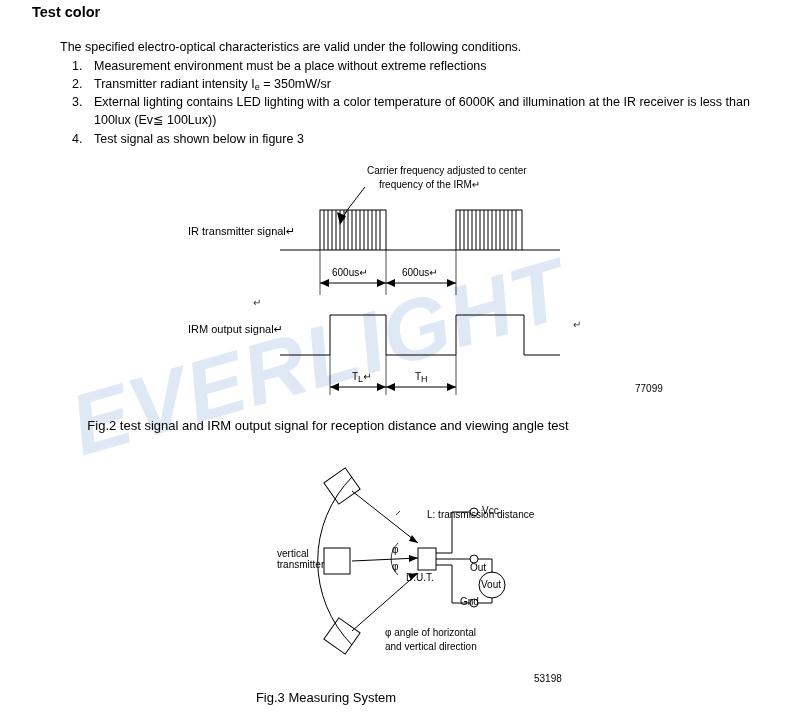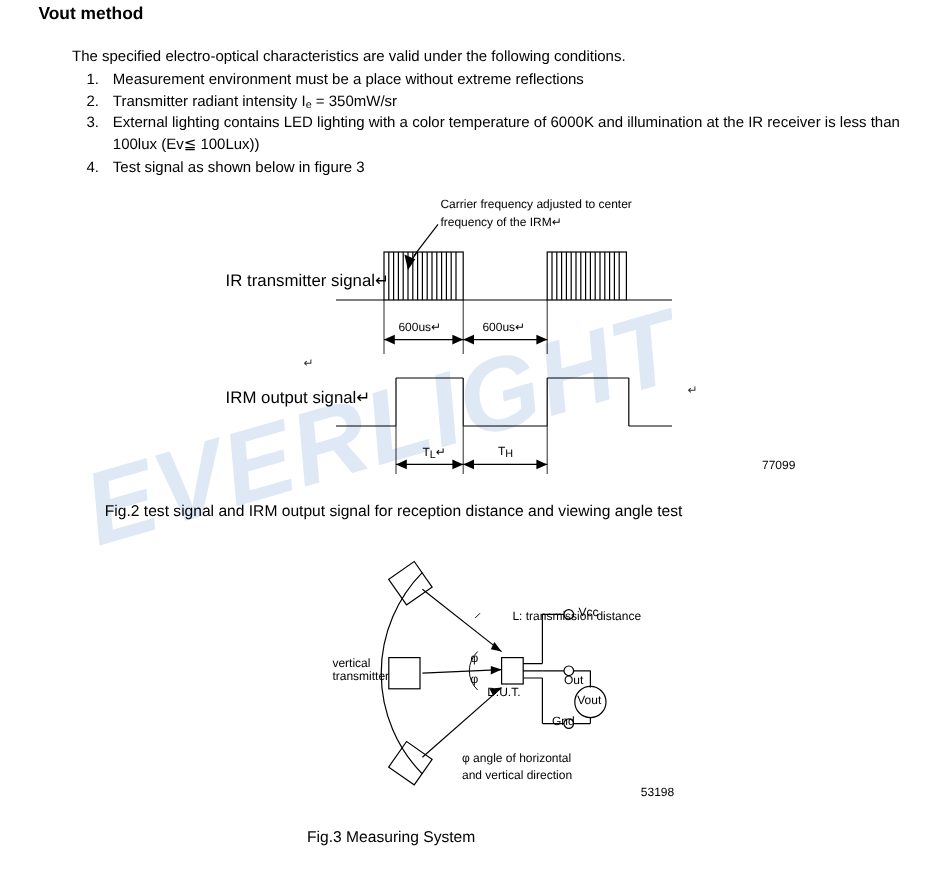--- a/index.html
+++ b/index.html
@@ -65,21 +65,21 @@
   sub { font-size: 9px; vertical-align: baseline; position: relative; top: 2px;}
 
   
   .fig2 {
     position: absolute;
     left: 0px;
     top: 155px;
     width: 788px;
     height: 250px;
   }
-  .lbl { position: absolute; font-size: 14px; white-space: nowrap; }
+  .lbl { position: absolute; font-size: 11px; white-space: nowrap; }
   .lbl-sm { position: absolute; font-size: 10px; white-space: nowrap; }
 
   .fig2-caption {
     position: absolute;
     left: 0;
     top: 418px;
     width: 656px;
     text-align: center;
     font-size: 13px;
   }
@@ -101,21 +101,21 @@
     font-size: 13px;
   }
 </style>
 </head>
 <body>
 
 <div class="watermark">EVERLIGHT</div>
 
 <div class="content">
 
-  <div class="page-title">Vout method</div>
+  <div class="page-title">Test color</div>
 
   <div class="intro">
     <div>The specified electro-optical characteristics are valid under the following conditions.</div>
     <ol class="conditions">
       <li>Measurement environment must be a place without extreme reflections</li>
       <li>Transmitter radiant intensity I<sub>e</sub> = 350mW/sr</li>
       <li style="max-width:700px">External lighting contains LED lighting with a color temperature of 6000K and illumination at the IR receiver is less than 100lux (Ev≦ 100Lux))</li>
       <li>Test signal as shown below in figure 3</li>
     </ol>
   </div>
@@ -201,21 +201,21 @@
       <line x1="330" y1="232" x2="386" y2="232" stroke="#000" stroke-width="1"></line>
       <polygon points="330,232 339,228 339,236" fill="#000"></polygon>
       <polygon points="386,232 377,228 377,236" fill="#000"></polygon>
 
       <line x1="386" y1="232" x2="456" y2="232" stroke="#000" stroke-width="1"></line>
       <polygon points="386,232 395,228 395,236" fill="#000"></polygon>
       <polygon points="456,232 447,228 447,236" fill="#000"></polygon>
     </svg>
 
     <div class="lbl-sm" style="left:367px; top:10px;">Carrier frequency adjusted to center</div>
-    <div class="lbl-sm" style="left:367px; top:24px;"><span>frequency of the IRM</span>↵</div>
+    <div class="lbl-sm" style="left:379px; top:24px;"><span>frequency of the IRM</span>↵</div>
 
     <div class="lbl" style="left:188px; top:70px;"><span>IR transmitter signal</span>↵</div>
     <div class="lbl" style="left:188px; top:168px;"><span>IRM output signal</span>↵</div>
 
     <div class="lbl-sm" style="left:332px; top:112px;"><span>600us</span>↵</div>
     <div class="lbl-sm" style="left:402px; top:112px;"><span>600us</span>↵</div>
 
     <div class="lbl-sm" style="left:352px; top:216px;">T<sub>L</sub>↵</div>
     <div class="lbl-sm" style="left:415px; top:216px;">T<sub>H</sub></div>
 
@@ -282,18 +282,18 @@
     <div class="lbl-sm" style="left:460px; top:141px;">Gnd</div>
     <div class="lbl-sm" style="left:481px; top:124px;">Vout</div>
     <div class="lbl-sm" style="left:406px; top:117px;">D.U.T.</div>
 
     <div class="lbl-sm" style="left:392px; top:89px;">φ</div>
     <div class="lbl-sm" style="left:392px; top:106px;">φ</div>
 
     <div class="lbl-sm" style="left:385px; top:172px;">φ angle of horizontal</div>
     <div class="lbl-sm" style="left:385px; top:186px;">and vertical direction</div>
 
-    <div class="lbl-sm" style="left:510px; top:200px;padding-left:24px;">53198</div>
+    <div class="lbl-sm" style="left:510px; top:218px;padding-left:24px;">53198</div>
   </div>
 
   <div class="fig3-caption">Fig.3 Measuring System</div>
 
 </div>
 
 </body></html>

